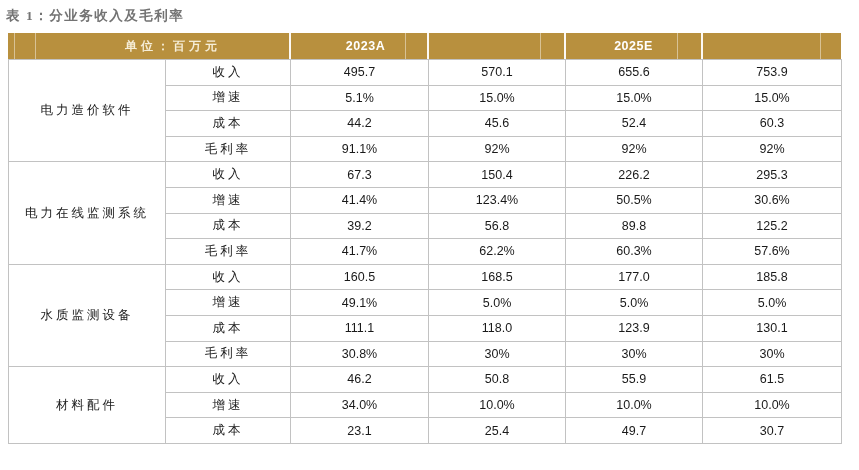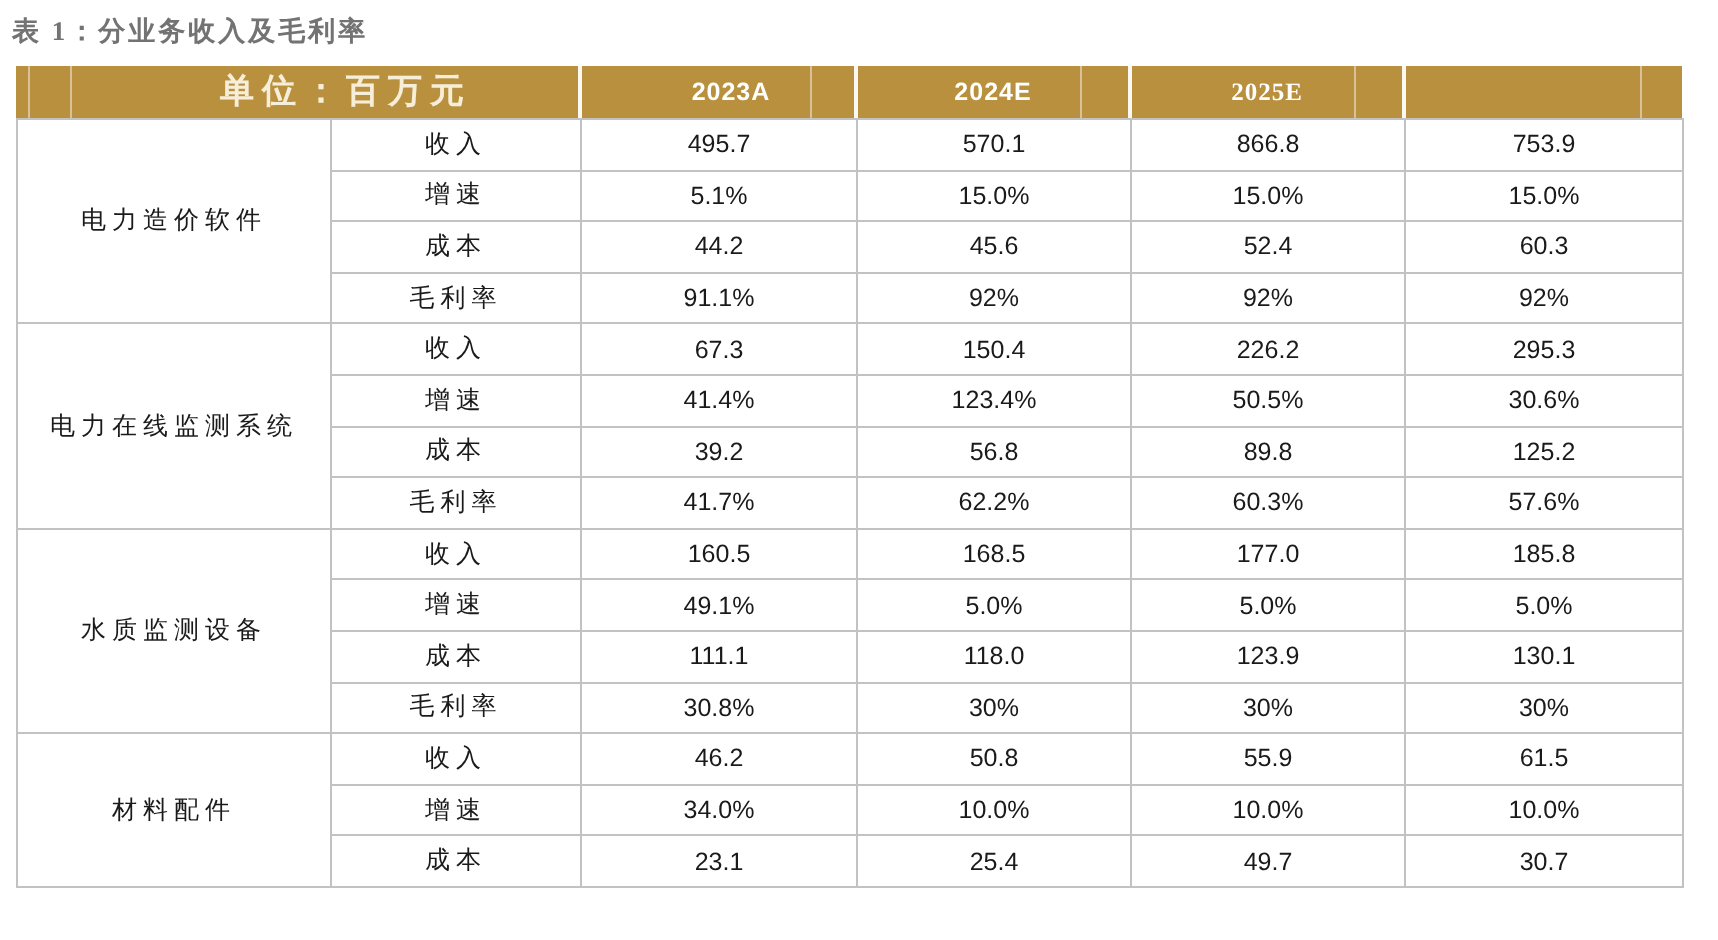--- a/index.html
+++ b/index.html
@@ -31,30 +31,30 @@
     background:rgba(255,255,255,0.95);
   }
   .thead .vl.faint{
     width:1px;background:rgba(255,255,255,0.45);
   }
   .unit{
     position:absolute;left:0;top:0;width:330px;height:26px;
     line-height:26px;text-align:center;
     color:var(--unit-text,#F6EED8);
     font-family:"Liberation Serif", serif;
-    font-size:17px;font-weight:bold;letter-spacing:4px;
+    font-size:12px;font-weight:bold;letter-spacing:4px;
   }
   .yh{
     position:absolute;top:0;height:26px;line-height:26px;
     text-align:center;color:var(--year-text,#FFFFFF);
     font-size:12.5px;font-weight:bold;letter-spacing:0.5px;
   }
   .yh.y1{left:282px;width:151px;}
   .yh.y2{left:420px;width:137px;}
-  .yh.y3{left:557px;width:137px;font-family:Liberation Serif, serif;}
+  .yh.y3{left:557px;width:137px;}
   .yh.y4{left:694px;width:139px;}
   
   table.grid{
     width:833px;border-collapse:collapse;table-layout:fixed;
     margin-top:0;
   }
   table.grid td{
     border:1px solid var(--grid,#C2C2C2);
     height:24.6px;padding:0;
     text-align:center;vertical-align:middle;
@@ -71,21 +71,20 @@
 </head>
 <body>
 
 <div class="title">表 1：分业务收入及毛利率</div>
 
 <div class="twrap">
 
   <div class="thead">
     <span class="unit">单位：百万元</span>
     <span class="yh y1">2023A</span>
-    <span class="yh y2">2024E</span>
     <span class="yh y3">2025E</span>
 
     <i class="vl faint" style="left:6px"></i>
     <i class="vl faint" style="left:27px"></i>
     <i class="vl faint" style="left:397px"></i>
     <i class="vl faint" style="left:532px"></i>
     <i class="vl faint" style="left:669px"></i>
     <i class="vl faint" style="left:812px"></i>
 
     <i class="vl" style="left:281px"></i>
@@ -102,21 +101,21 @@
       <col style="width:137px">
       <col style="width:137px">
       <col style="width:139px">
     </colgroup>
     <tbody>
         <tr>
           <td class="seg" rowspan="4">电力造价软件</td>
           <td class="metric">收入</td>
           <td class="val">495.7</td>
           <td class="val">570.1</td>
-          <td class="val">866.8</td>
+          <td class="val">655.6</td>
           <td class="val">753.9</td>
         </tr>
         <tr>
           <td class="metric">增速</td>
           <td class="val">5.1%</td>
           <td class="val">15.0%</td>
           <td class="val">15.0%</td>
           <td class="val">15.0%</td>
         </tr>
         <tr>

